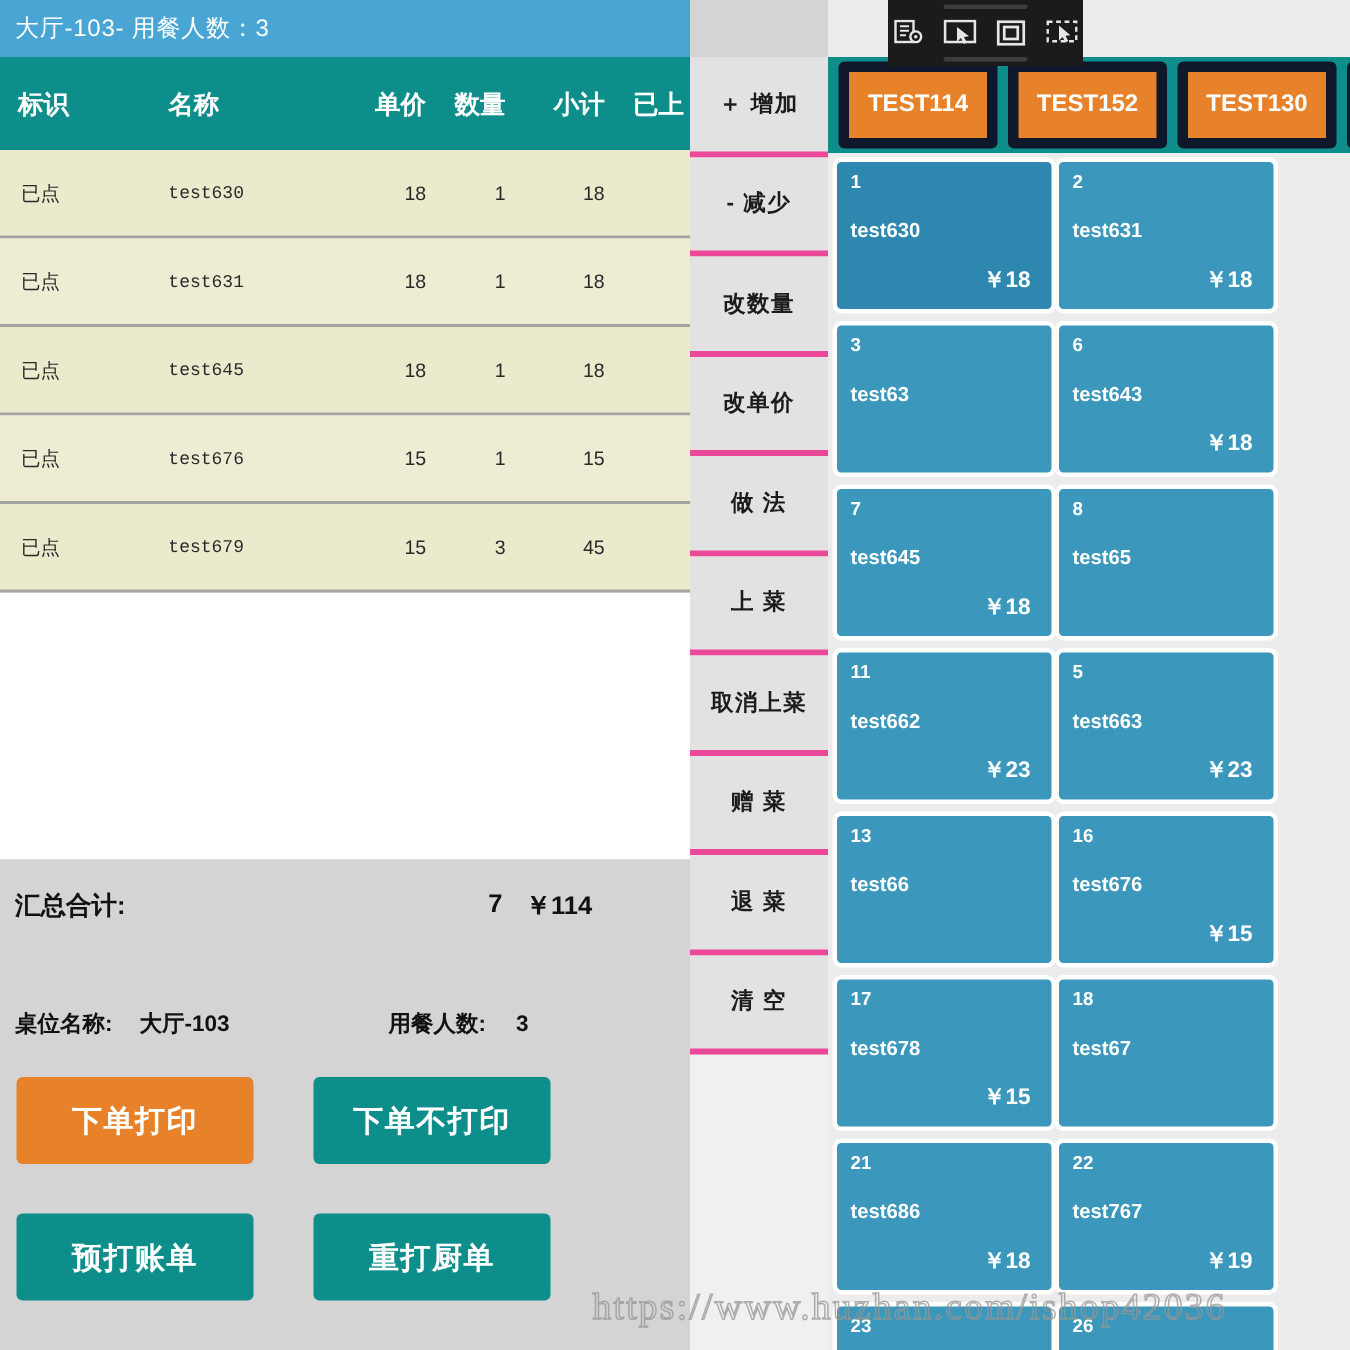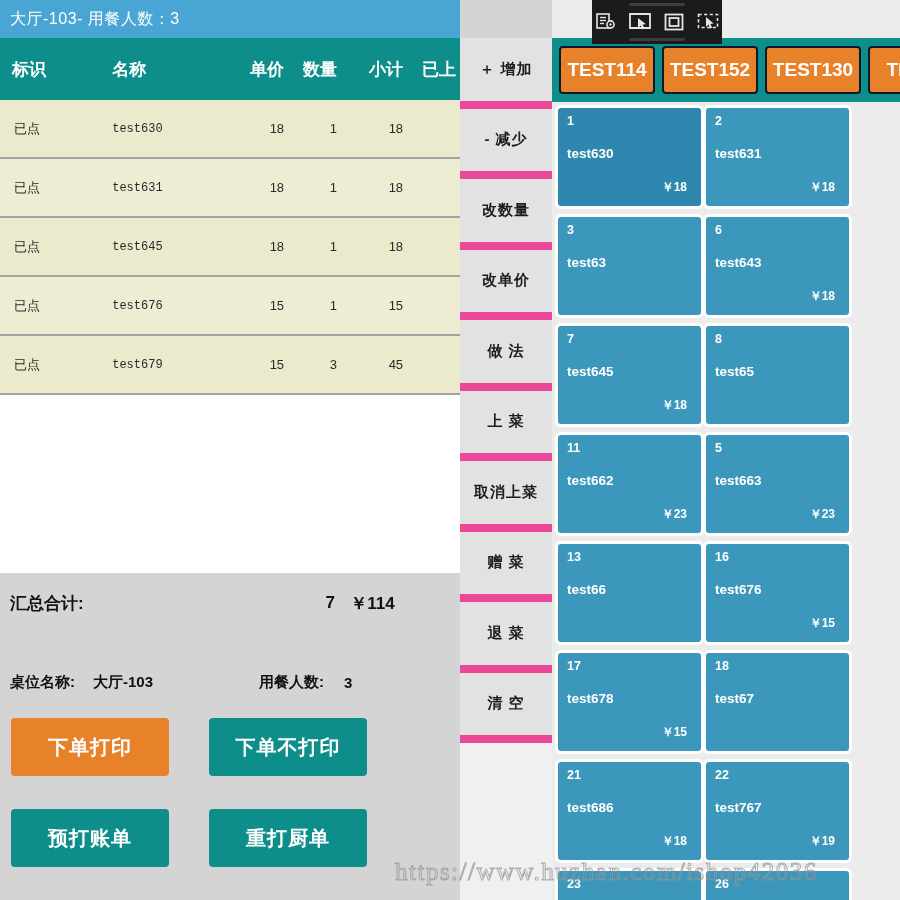--- a/index.html
+++ b/index.html
@@ -77,53 +77,53 @@
   .act-btn.teal{background:#0d8e8a;}
   .act-btn.orange{background:#e8822a;}
   .act-btn + .act-btn{margin-left:40px;}
 
   
   .ops-col{
     position:absolute;left:460px;top:38px;width:92px;height:862px;
     background:#f0f0f0;
   }
   .op-btn{
-    height:62.5px;background:#e2e2e2;border-bottom:8px solid #ec4899;
+    height:62.5px;background:#e2e2e2;border-bottom:4px solid #ec4899;
     display:flex;align-items:center;justify-content:center;
     font-size:15px;font-weight:bold;color:#1c1c1c;cursor:pointer;
     letter-spacing:1px;
   }
 
   
   .right-col{position:absolute;left:552px;top:0;width:348px;height:900px;background:#ececec;}
   .tabbar{
     position:absolute;left:0;top:38px;width:348px;height:64px;
     background:#0d8e8a;display:flex;align-items:center;overflow:hidden;
   }
   .cat-tab{
     flex:0 0 auto;width:92px;height:44px;margin-left:7px;
-    background:#e8822a;border:2px solid #0f172a;border-radius:4px;
-    color:#ffffff;font-size:19px;font-weight:bold;
+    background:#e8822a;border:7px solid #0f172a;border-radius:4px;
+    color:#ffffff;font-size:16px;font-weight:bold;
     display:flex;align-items:center;justify-content:center;cursor:pointer;
   }
   .dish-area{
     position:absolute;left:0;top:102px;width:348px;height:798px;
     background:#ececec;overflow:hidden;
   }
   .dish-grid{display:flex;flex-wrap:wrap;padding:6px 0 0 6px;}
   .dish{
     width:143px;height:98px;margin:0 5px 11px 0;
     background:#3b97bb;border-radius:3px;color:#ffffff;
     position:relative;cursor:pointer;box-sizing:border-box;
     box-shadow:0 0 0 3px #ffffff;
   }
   .dish.selected{background:#2e87ae;}
   .d-no{position:absolute;left:9px;top:6px;font-size:12.5px;font-weight:bold;}
   .d-name{position:absolute;left:9px;top:38px;font-size:13.5px;font-weight:bold;}
-  .d-price{position:absolute;right:14px;bottom:10px;font-size:12px;font-weight:bold;text-align:right;}
+  .d-price{position:absolute;right:14px;bottom:10px;font-size:15px;font-weight:bold;text-align:right;}
 
   
   .capture-bar{
     position:absolute;left:592px;top:0;width:130px;height:44px;
     background:#1b1b1b;display:flex;align-items:center;justify-content:center;
     gap:8px;z-index:50;
   }
   .capture-bar::before,.capture-bar::after{
     content:"";position:absolute;left:50%;transform:translateX(-50%);
     width:56px;height:3px;background:#3d3d3d;border-radius:2px;

